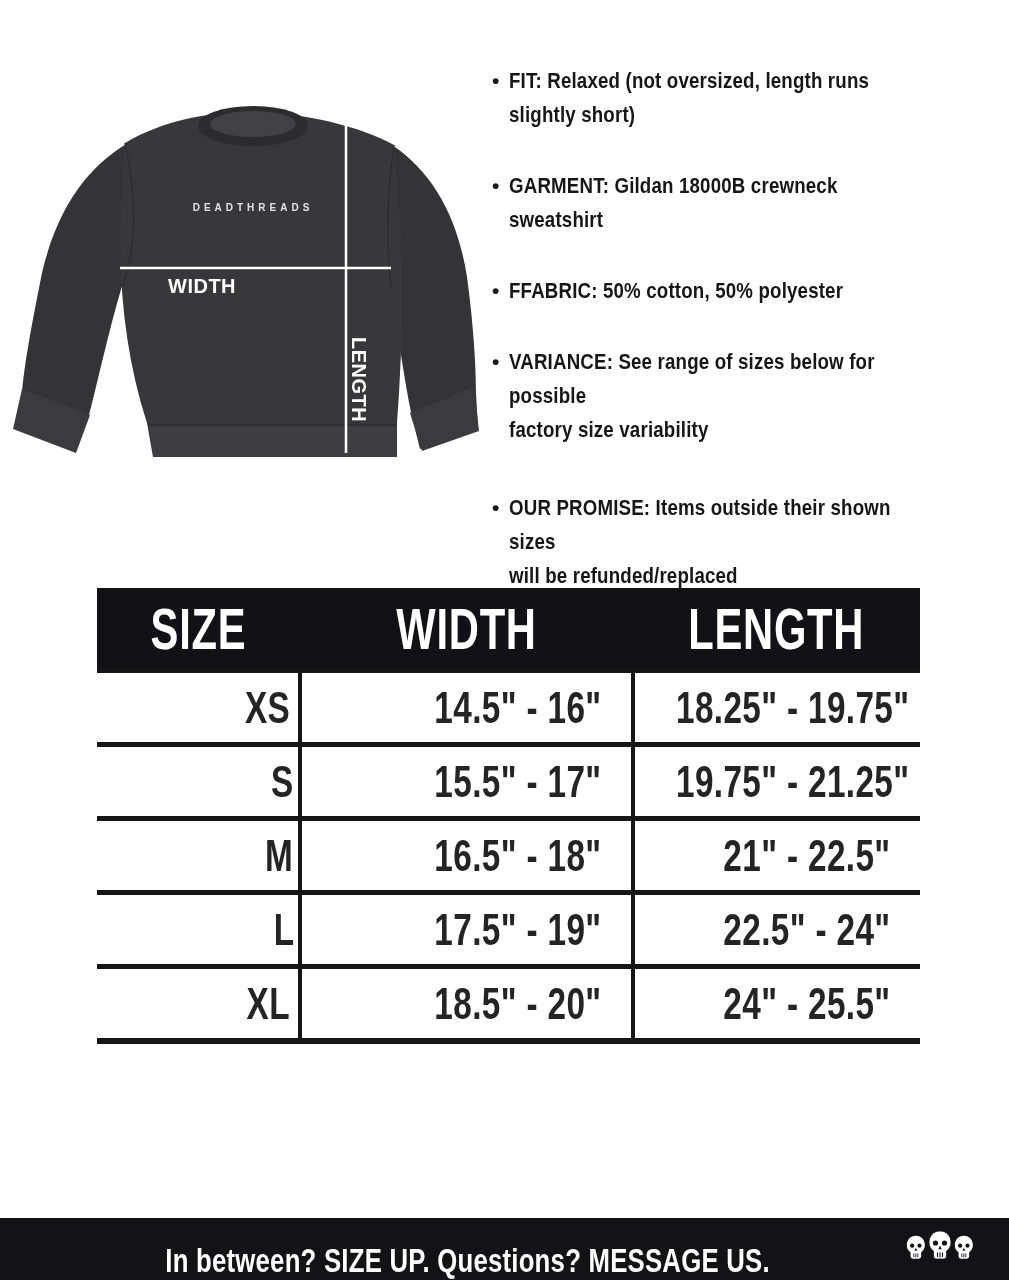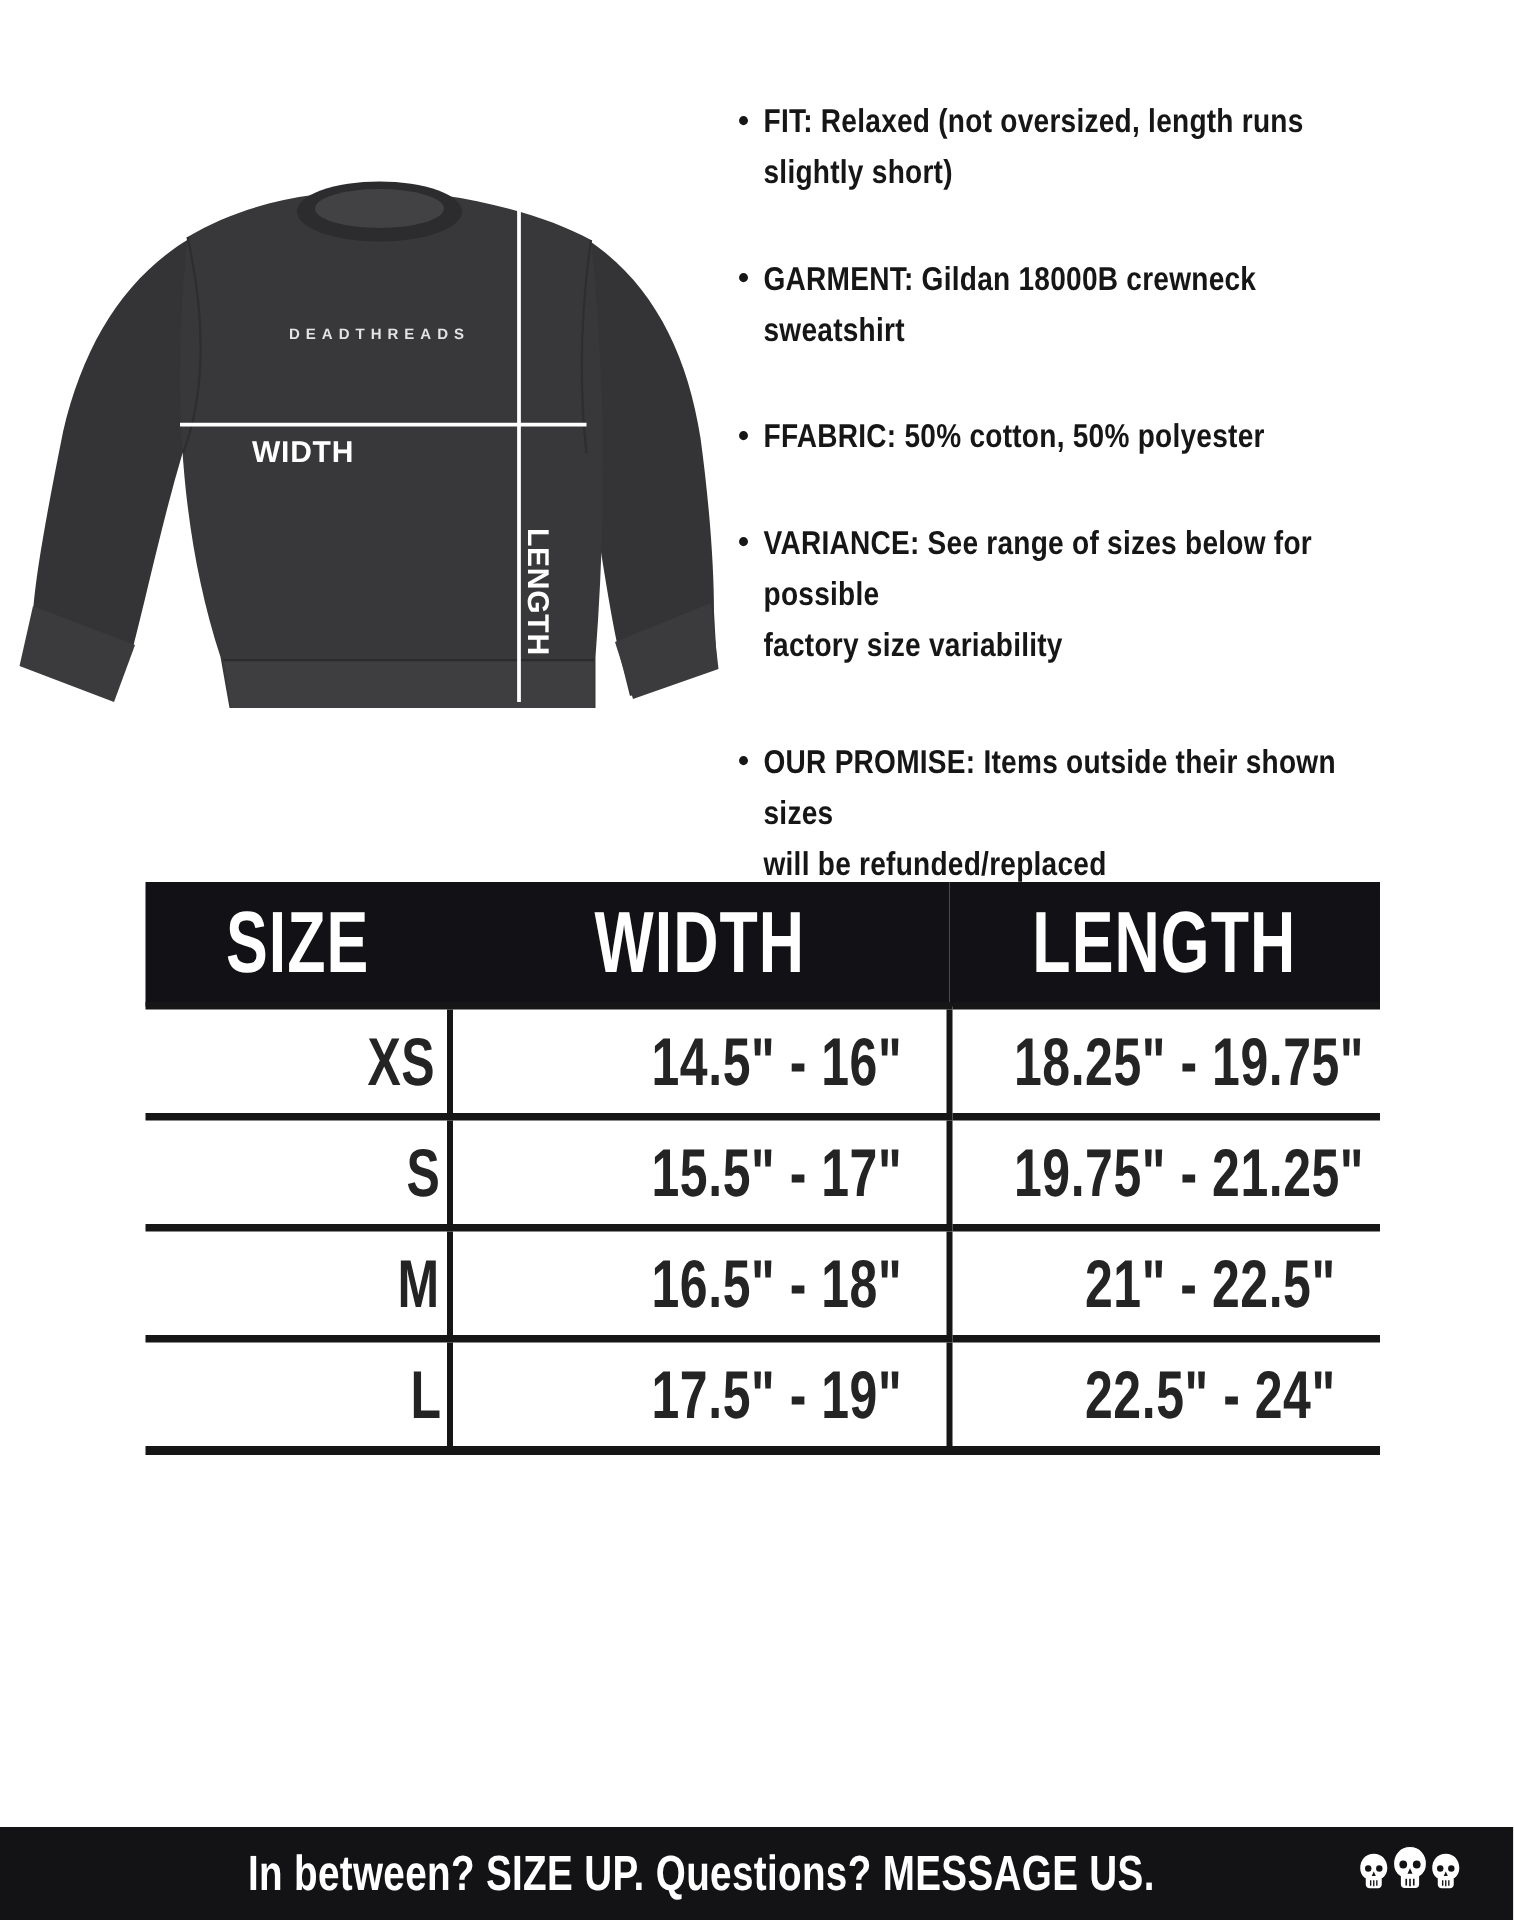--- a/index.html
+++ b/index.html
@@ -3,21 +3,21 @@
 <meta charset="utf-8">
 <style>
   html,body { margin:0; padding:0; background:#ffffff; }
   .page {
     position:relative; width:1009px; height:1280px; background:#ffffff;
     font-family:"Liberation Sans","DejaVu Sans",sans-serif; overflow:hidden;
     color:#1c1c1c;
   }
 
   
-  .figure { position:absolute; left:10px; top:96px; width:470px; height:390px;text-align:center; }
+  .figure { position:absolute; left:10px; top:81px; width:470px; height:390px;text-align:center; }
   .brand {
     font-family:"Liberation Sans",sans-serif; font-size:10px; font-weight:bold;
     letter-spacing:4px; fill:#e3e3e3;
   }
   .measure-label {
     font-family:"Liberation Sans",sans-serif; font-size:20px; font-weight:bold;
     fill:#ffffff; letter-spacing:0.5px;
   }
 
   
@@ -58,21 +58,21 @@
   }
   .size-table td.vline { border-right:4px solid #161616; }
   .size-table td .cell {
     display:inline-block; color:#242424; font-size:45px; font-weight:bold;
     transform:scaleX(0.74); transform-origin:center; white-space:nowrap; letter-spacing:0.5px;
   }
 
   
   .footer {
     position:absolute; left:0; top:1218px; width:1009px; height:62px;
-    background:#131316; display:flex; align-items:center; justify-content:center;
+    background:#131316; display:flex; align-items:flex-end; justify-content:center;
   }
   .footer-text {
     display:inline-block; color:#ffffff; font-size:33px; font-weight:bold;
     transform:scaleX(0.78); transform-origin:center; white-space:nowrap;
     margin-right:74px; letter-spacing:0.3px;
   }
   .skulls { position:absolute; right:32px; top:8px; }
 </style>
 </head>
 <body>
@@ -160,20 +160,25 @@
       </tr>
       <tr>
         <td class="vline"><span class="cell">M</span></td>
         <td class="vline"><span class="cell">16.5" - 18"</span></td>
         <td><span class="cell">21" - 22.5"</span></td>
       </tr>
       <tr>
         <td class="vline"><span class="cell">L</span></td>
         <td class="vline"><span class="cell">17.5" - 19"</span></td>
         <td><span class="cell">22.5" - 24"</span></td>
+      </tr>
+      <tr>
+        <td class="vline"><span class="cell">XL</span></td>
+        <td class="vline"><span class="cell">18.5" - 20"</span></td>
+        <td><span class="cell">24" - 25.5"</span></td>
       </tr>
     </tbody>
   </table>
 
   <div class="footer">
     <span class="footer-text">In between? SIZE UP. Questions? MESSAGE US.</span>
     <svg class="skulls" viewBox="0 0 74 48" width="74" height="48">
       <g fill="#ffffff">
 
         <g transform="translate(3,9) scale(0.82)">

